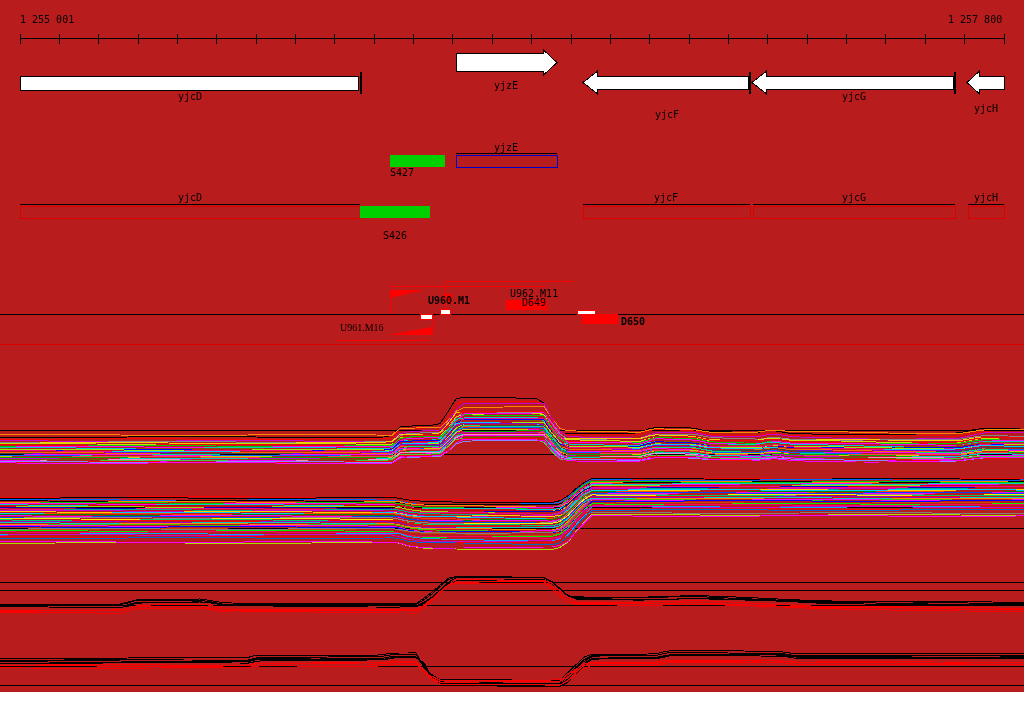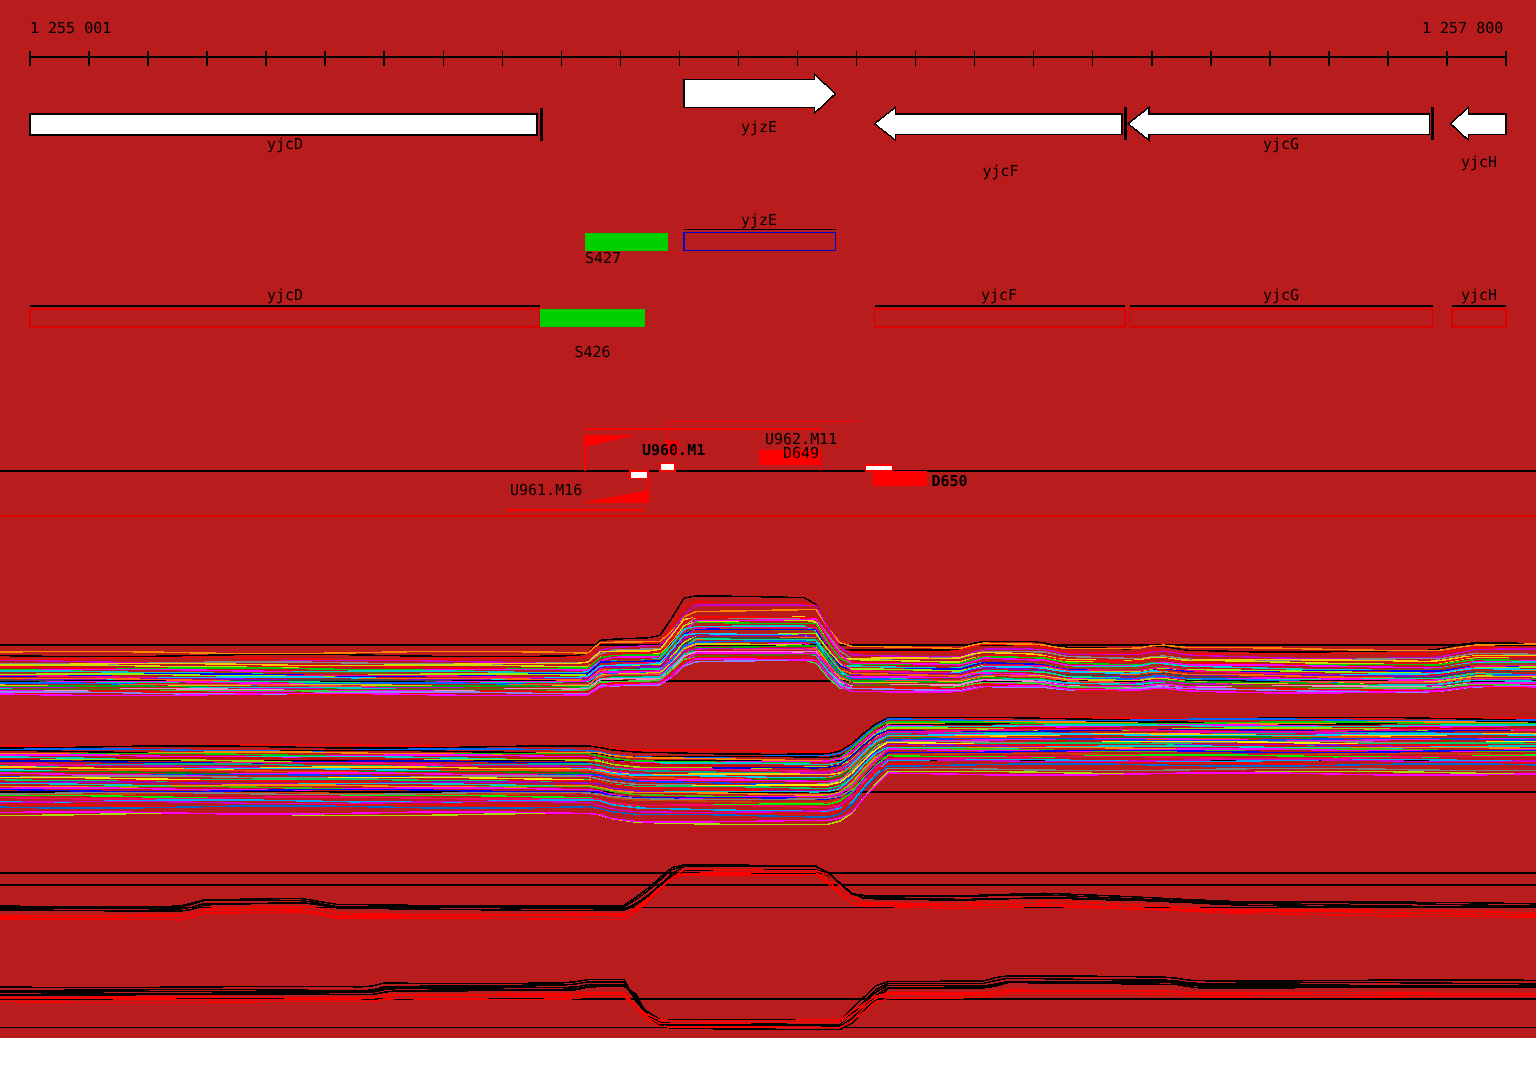--- a/index.html
+++ b/index.html
@@ -235,16 +235,16 @@
       <div class="lbl" style="left: 390px; top: 168px;">S427</div>
       <div class="lbl" style="left: 494px; top: 143px;">yjzE</div>
       <div class="lbl" style="left: 178px; top: 193px;">yjcD</div>
       <div class="lbl" style="left: 383px; top: 219px; margin-top: 12px;">S426</div>
       <div class="lbl" style="left: 654px; top: 193px;">yjcF</div>
       <div class="lbl" style="left: 842px; top: 193px;">yjcG</div>
       <div class="lbl" style="left: 974px; top: 193px;">yjcH</div>
       <div class="lbl" style="left: 428px; top: 296px; font-weight: bold;">U960.M1</div>
       <div class="lbl" style="left: 482px; top: 289px; padding-left: 28px;">U962.M11</div>
       <div class="lbl" style="left: 482px; top: 298px; padding-left: 40px;">D649</div>
-      <div class="lbl" style="left: 340px; top: 323px;">U961.M16</div>
+      <div class="lbl" style="left: 340px; top: 323px; font-family: Liberation Serif, serif;">U961.M16</div>
       <div class="lbl" style="left: 621px; top: 317px; font-weight: bold;">D650</div>
     </div>
 </div>
 
 </body></html>

